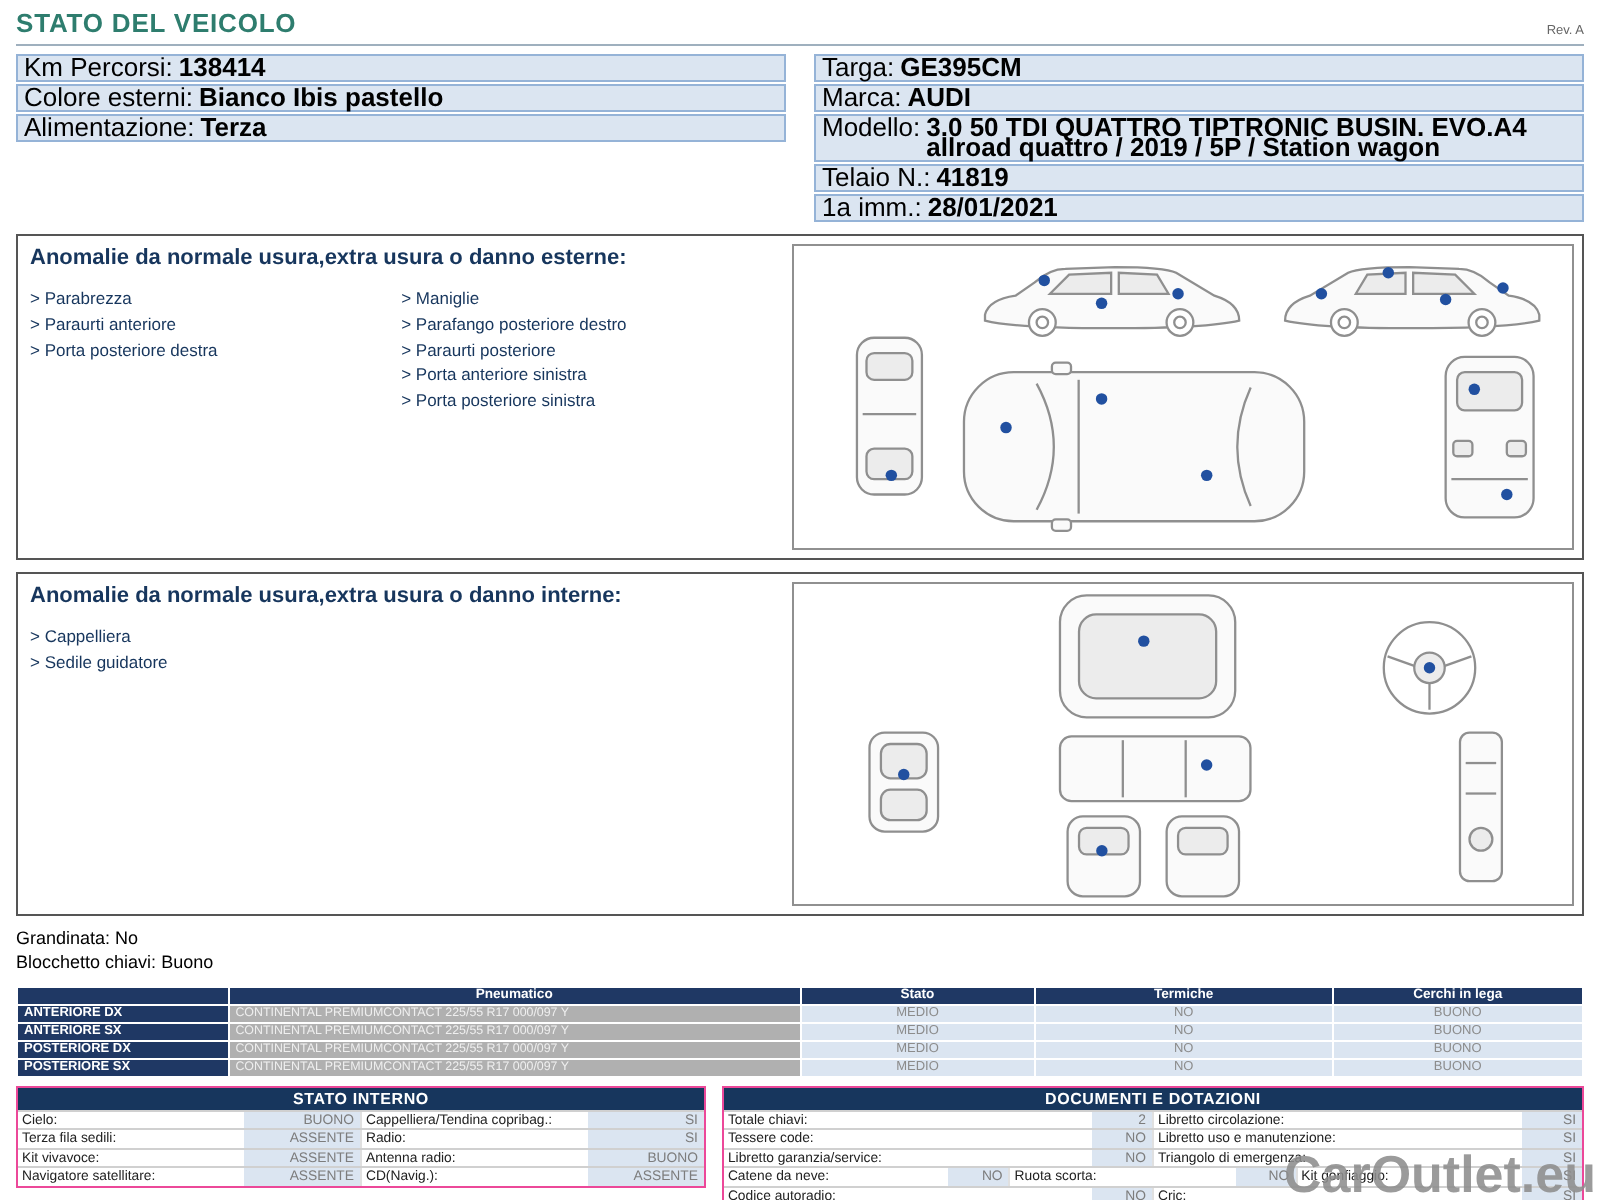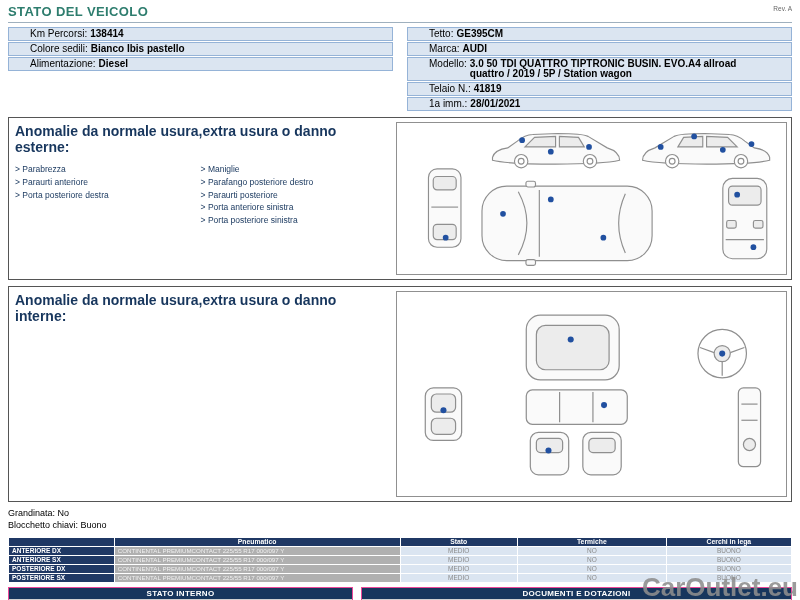--- a/index.html
+++ b/index.html
@@ -1,31 +1,31 @@
 <!DOCTYPE html>
 <html><head>
 <meta charset="utf-8">
 <style>
   *{box-sizing:border-box;margin:0;padding:0}
   html,body{width:800px;height:600px}
   body{font-family:"Liberation Sans",sans-serif;background:#fff;position:relative;overflow:hidden;color:#000}
   .page{position:absolute;inset:0;padding:4px 8px}
-  .titlebar{display:flex;justify-content:space-between;align-items:flex-start;border-bottom:1.5px solid #9fb0be;padding-bottom:3px}
+  .titlebar{display:flex;justify-content:space-between;align-items:flex-end;border-bottom:1.5px solid #9fb0be;padding-bottom:3px}
   h1{color:#2e7d6e;font-size:13px;letter-spacing:.4px;font-weight:bold}
   .rev{font-size:6.5px;color:#666;padding-top:1px}
   .info{display:flex;gap:14px;margin-top:4px}
   .icol{flex:1;display:flex;flex-direction:column;gap:1px}
-  .frow{display:flex;border:1px solid #95b3d7;background:#dbe5f1;font-size:10px;padding:1px 21px;line-height:10px}
+  .frow{display:flex;border:1px solid #95b3d7;background:#dbe5f1;font-size:13px;padding:1px 3px;line-height:10px}
   .flabel{white-space:nowrap;margin-right:3px}
   .fvalue{font-weight:bold}
   .section{border:1px solid #555;margin-top:6px;display:flex}
   .s1{height:163px}
-  .s2{height:216px}
+  .s2{height:172px}
   .atext{width:49%;padding:5px 6px}
-  .atitle{color:#17365d;font-weight:bold;font-size:14px;margin-bottom:8px}
+  .atitle{color:#17365d;font-weight:bold;font-size:11px;margin-bottom:8px}
   .acols{display:flex}
   .acol{width:50%;color:#17365d;font-size:8.5px;line-height:1.5}
   .dbox{flex:1;border:1px solid #909090;margin:4px;background:#fff;overflow:hidden}
   .dbox svg{width:100%;height:100%;display:block}
   .statusrow{display:flex;margin-top:6px;font-size:9px;line-height:1.25}
   .statusleft{width:28%}
   .statusleft div{margin-bottom:1px}
   .statusright{flex:1;display:flex;gap:28px;align-items:flex-start}
   .spair{white-space:nowrap}
   .tiretable{width:100%;border-collapse:collapse;margin-top:4px;table-layout:fixed}
@@ -62,31 +62,31 @@
     <span class="rev">Rev. A</span>
   </div>
 
   <div class="info">
     <div class="icol">
       <div class="frow">
           <span class="flabel">Km Percorsi:</span>
           <span class="fvalue">138414</span>
         </div>
       <div class="frow">
-          <span class="flabel">Colore sedili:</span>
+          <span class="flabel">Colore esterni:</span>
           <span class="fvalue">Bianco Ibis pastello</span>
         </div>
       <div class="frow">
           <span class="flabel">Alimentazione:</span>
-          <span class="fvalue">Diesel</span>
+          <span class="fvalue">Terza</span>
         </div>
     </div>
     <div class="icol">
       <div class="frow">
-          <span class="flabel">Tetto:</span>
+          <span class="flabel">Targa:</span>
           <span class="fvalue">GE395CM</span>
         </div>
       <div class="frow">
           <span class="flabel">Marca:</span>
           <span class="fvalue">AUDI</span>
         </div>
       <div class="frow" style="line-height:10px">
           <span class="flabel">Modello:</span>
           <span class="fvalue" style="white-space:normal">3.0 50 TDI QUATTRO TIPTRONIC BUSIN. EVO.A4 allroad quattro / 2019 / 5P / Station wagon</span>
         </div>
@@ -183,20 +183,24 @@
             <circle class="dot" cx="362" cy="130" r="3"></circle>
         </g>
       </svg>
     </div>
   </div>
 
   <div class="section s2">
     <div class="atext">
       <div class="atitle">Anomalie da normale usura,extra usura o danno interne:</div>
       <div class="acols">
+        <div class="acol">
+          <div>&gt; Cappelliera</div>
+          <div>&gt; Sedile guidatore</div>
+        </div>
       </div>
     </div>
     <div class="dbox">
       <svg viewBox="0 0 385 168">
         <g class="diag">
 
           <g transform="translate(28,78)">
             <rect x="0" y="0" width="36" height="52" rx="8"></rect>
             <rect class="glass" x="6" y="6" width="24" height="18" rx="5"></rect>
             <rect class="glass" x="6" y="30" width="24" height="16" rx="5"></rect>

